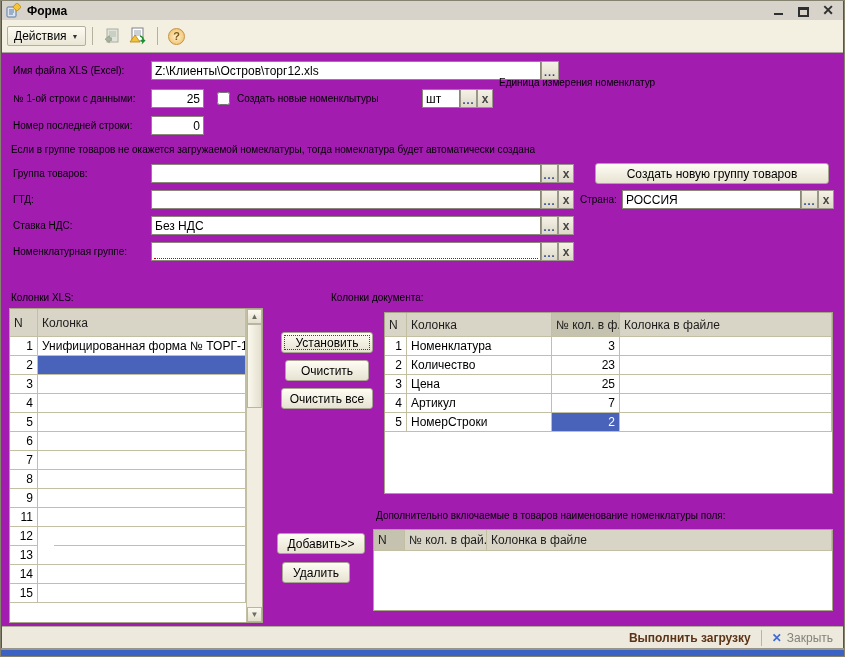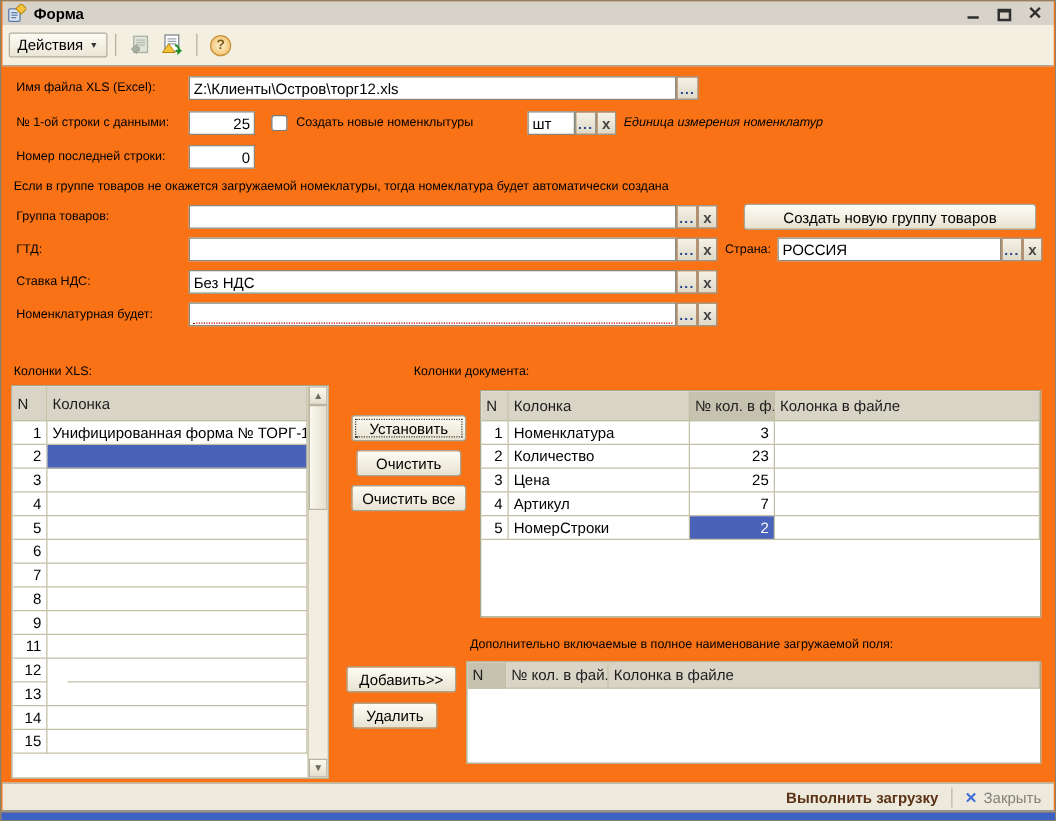--- a/index.html
+++ b/index.html
@@ -1,18 +1,18 @@
 <!DOCTYPE html>
 <html><head>
 <meta charset="utf-8">
 <style>
   * { margin:0; padding:0; box-sizing:border-box; }
   html,body { width:845px; height:657px; }
   body { font-family:"Liberation Sans", sans-serif; font-size:12px; color:#000; }
-  #window { position:relative; width:845px; height:657px; background:#f97316;
+  #window { position:relative; width:845px; height:657px; background:#a21caf;
             border:1px solid #85826f; overflow:hidden; }
 
   
   #titlebar { position:absolute; left:1px; top:0; right:1px; height:19px;
               background:#d7d3cb; display:flex; align-items:center; padding:0 4px; }
   #title-text { font-weight:bold; font-size:12px; margin-left:6px; }
   .win-controls { position:absolute; right:8px; top:0; height:19px; display:flex; align-items:center; gap:11px; }
   .wc { width:14px; height:13px; display:flex; align-items:flex-end; justify-content:center; cursor:default; }
   .wc-min { align-items:flex-end; }
   .wc-min .bar { width:9px; height:2px; background:#2f2f2f; margin-bottom:2px; }
@@ -134,21 +134,21 @@
   <input class="field" style="left: 150px; top: 60px; width: 390px;" value="Z:\Клиенты\Остров\торг12.xls">
   <div class="dots-btn" style="left:540px; top:60px;">...</div>
 
   <div class="lbl" style="left:12px; top:92px;">№ 1-ой строки с данными:</div>
   <input class="field num" style="left: 150px; top: 88px; width: 53px;" value="25">
   <input type="checkbox" id="cb" style="">
   <div class="lbl" style="left:236px; top:92px;">Создать новые номенклытуры</div>
   <input class="field" style="left: 421px; top: 88px; width: 38px;" value="шт">
   <div class="dots-btn" style="left:459px; top:88px; width:17px;">...</div>
   <div class="x-btn" style="left:476px; top:88px;">x</div>
-  <div class="lbl" style="left:498px; top:92px;font-style:italic;">Единица измерения номенклатур</div>
+  <div class="lbl" style="left:498px; top:76px;">Единица измерения номенклатур</div>
 
   <div class="lbl" style="left:12px; top:119px;">Номер последней строки:</div>
   <input class="field num" style="left: 150px; top: 115px; width: 53px;" value="0">
 
   <div class="lbl" style="left:10px; top:143px;">Если в группе товаров не окажется загружаемой номеклатуры, тогда номеклатура будет автоматически создана</div>
 
   <div class="lbl" style="left:12px; top:167px;">Группа товаров:</div>
   <input class="field" style="left: 150px; top: 163px; width: 390px;" value="">
   <div class="dots-btn" style="left:540px; top:163px; width:17px;">...</div>
   <div class="x-btn" style="left:557px; top:163px;">x</div>
@@ -161,21 +161,21 @@
   <div class="lbl" style="left:579px; top:193px;">Страна:</div>
   <input class="field" style="left: 621px; top: 189px; width: 179px;" value="РОССИЯ">
   <div class="dots-btn" style="left:800px; top:189px; width:17px;">...</div>
   <div class="x-btn" style="left:817px; top:189px;">x</div>
 
   <div class="lbl" style="left:12px; top:219px;">Ставка НДС:</div>
   <input class="field" style="left: 150px; top: 215px; width: 390px;" value="Без НДС">
   <div class="dots-btn" style="left:540px; top:215px; width:17px;">...</div>
   <div class="x-btn" style="left:557px; top:215px;">x</div>
 
-  <div class="lbl" style="left:12px; top:245px;">Номенклатурная будет:</div>
+  <div class="lbl" style="left:12px; top:245px;">Номенклатурная группе:</div>
   <div class="field" style="left:150px; top:241px; width:390px;">
     <div class="req-underline"></div>
   </div>
   <div class="dots-btn" style="left:540px; top:241px; width:17px;">...</div>
   <div class="x-btn" style="left:557px; top:241px;">x</div>
 
   <div class="lbl" style="left:10px; top:291px;">Колонки XLS:</div>
   <div class="ttable" style="left:8px; top:307px; width:254px; height:315px;">
     <div style="margin-right:16px;">
       <div class="trow" style="height:28px;">
@@ -290,21 +290,21 @@
         </div>
         <div class="trow" style="height: 19px;">
           <div class="cell ncell" style="width: 22px;">5</div>
           <div class="cell" style="width: 145px;">НомерСтроки</div>
           <div class="cell ncell sel" style="width: 68px;">2</div>
           <div class="cell" style="flex: 1 1 0%;"></div>
         </div>
       </div>
   </div>
 
-  <div class="lbl" style="left:375px; top:509px;">Дополнительно включаемые в полное наименование загружаемой поля:</div>
+  <div class="lbl" style="left:375px; top:509px;">Дополнительно включаемые в товаров наименование номенклатуры поля:</div>
   <div class="ttable" style="left:372px; top:528px; width:460px; height:82px;">
     <div class="trow" style="height:21px;">
       <div class="cell hdr hdr-dark" style="width:31px;">N</div>
       <div class="cell hdr" style="width:82px;">№ кол. в фай...</div>
       <div class="cell hdr" style="flex:1;">Колонка в файле</div>
     </div>
     <div></div>
   </div>
 
   <div id="footer">

